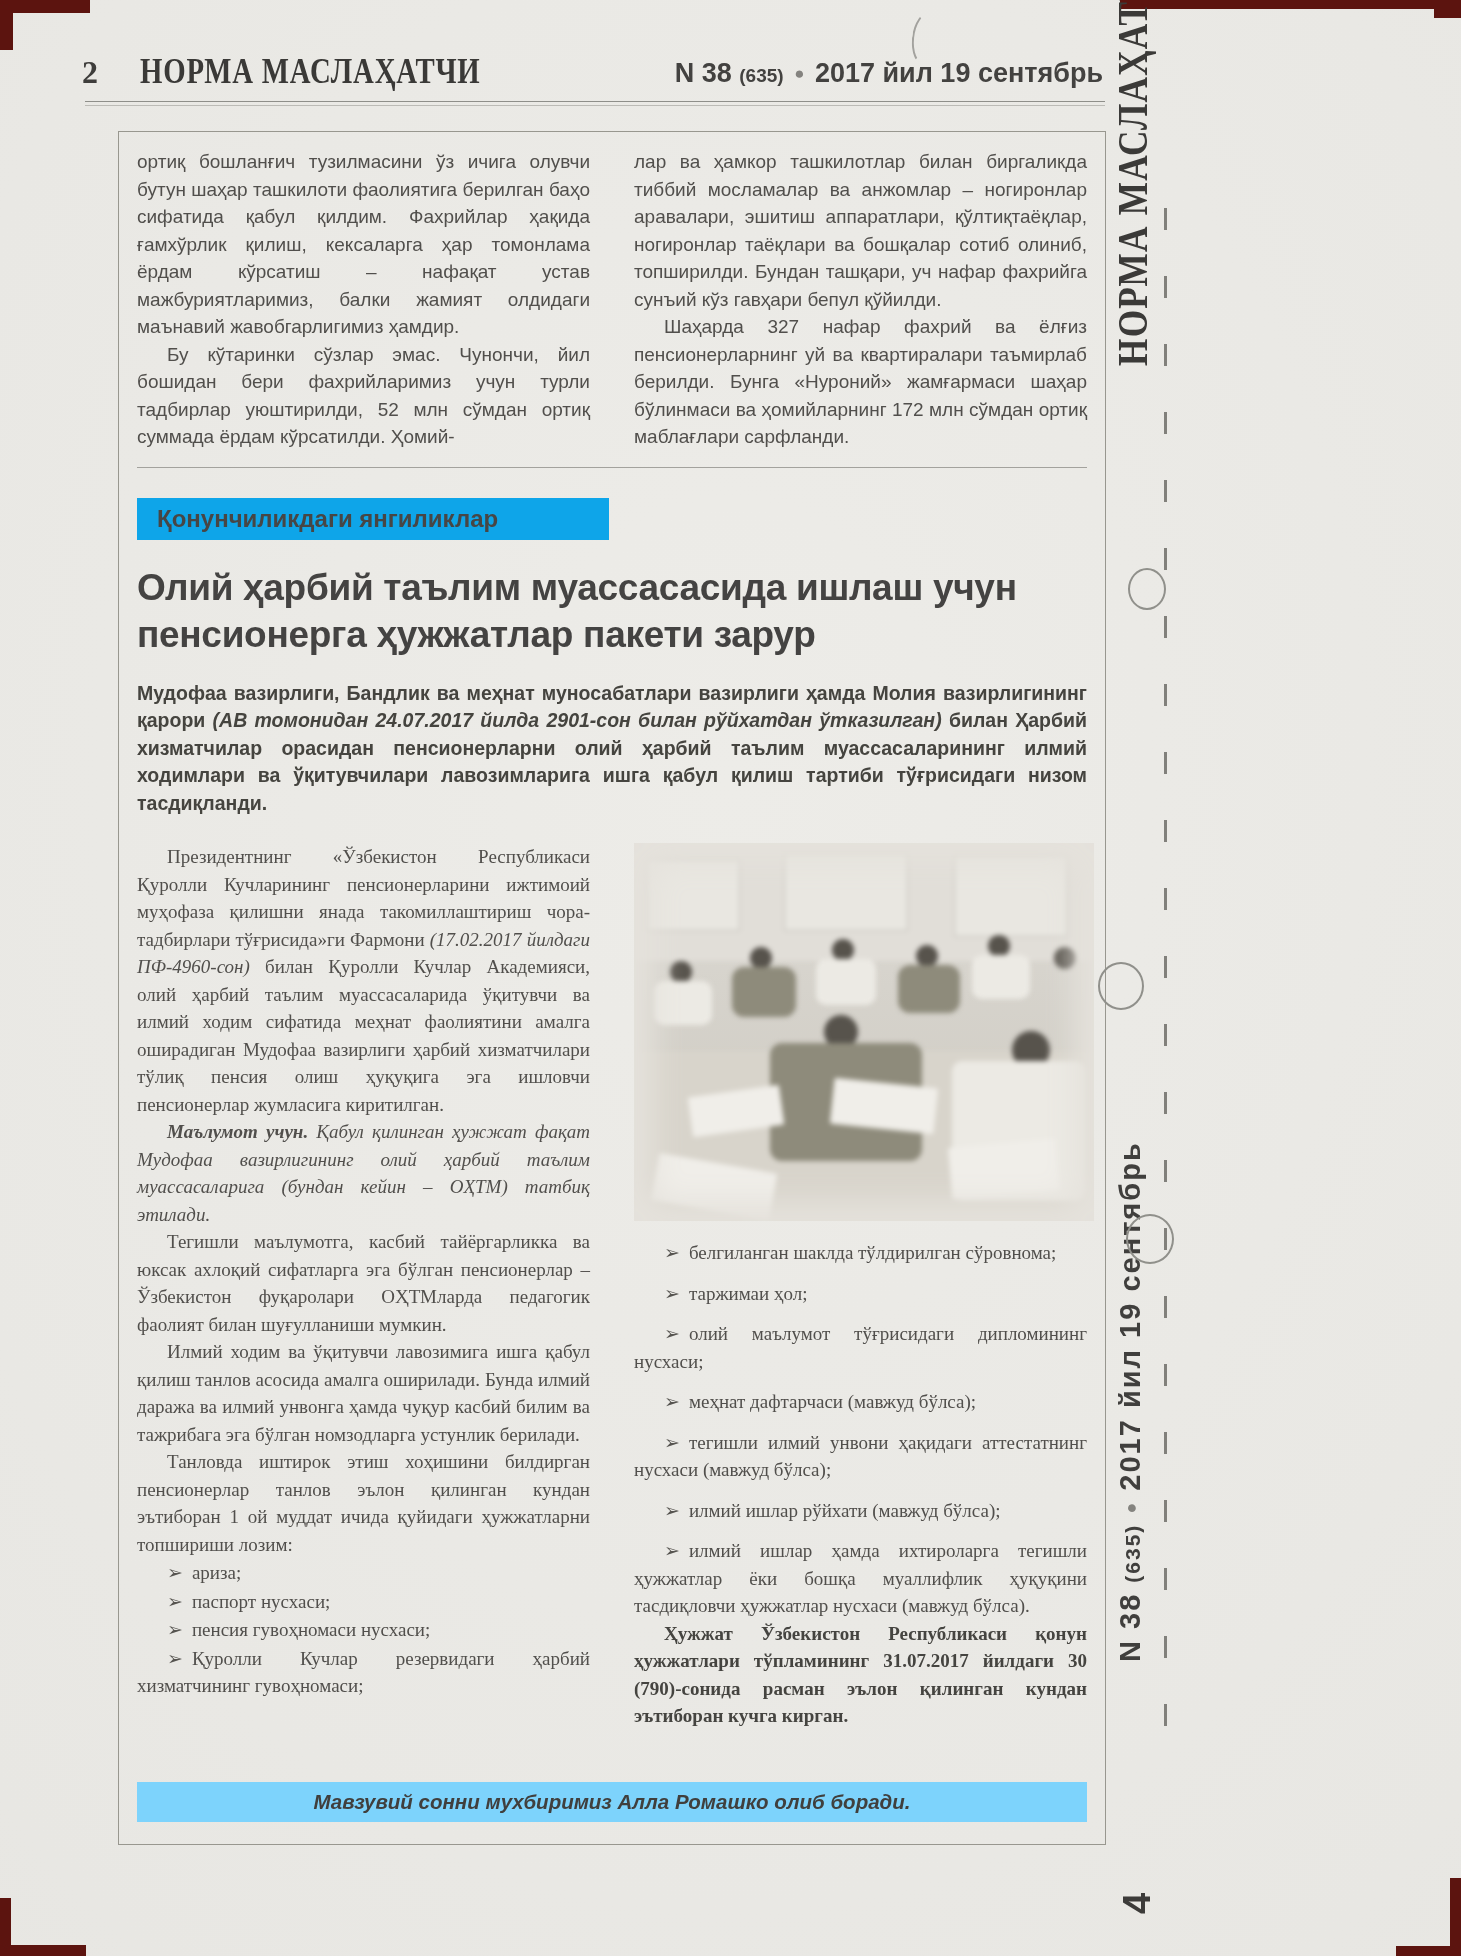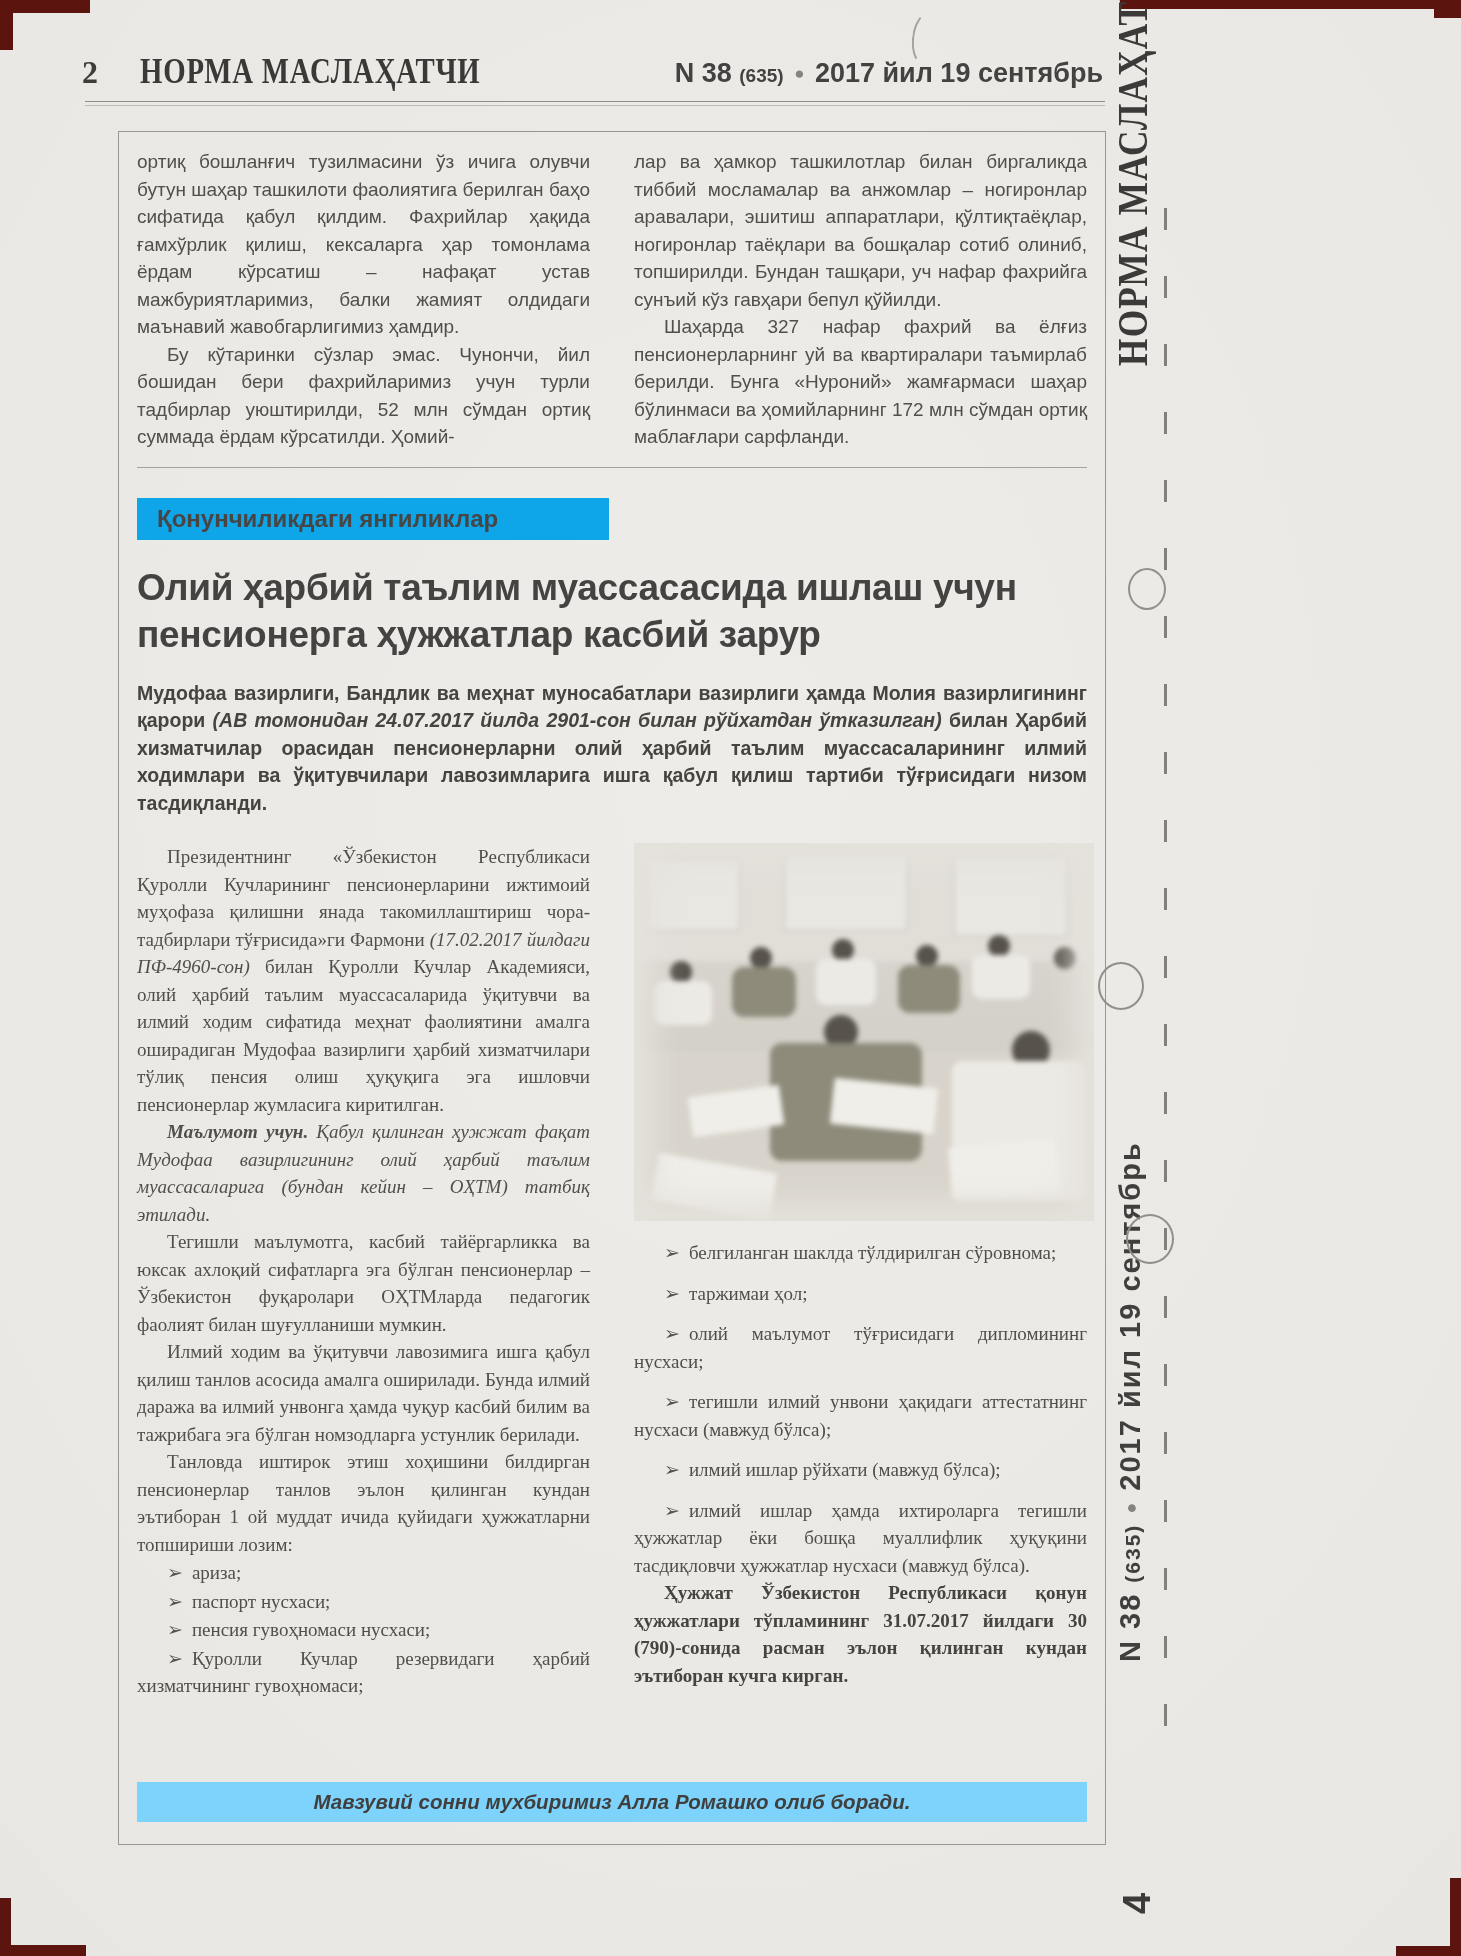--- a/index.html
+++ b/index.html
@@ -106,21 +106,21 @@
       <p class="indent">Шаҳарда 327 нафар фахрий ва ёлғиз пенсионерларнинг уй ва квартиралари таъмирлаб берилди. Бунга «Нуроний» жамғармаси шаҳар бўлинмаси ва ҳомийларнинг 172 млн сўмдан ортиқ маблағлари сарфланди.</p>
     </div>
   </div>
 
   <hr class="intro-divider">
 
   <div class="label-band">Қонунчиликдаги янгиликлар</div>
 
   <div class="headline">
     <div>Олий ҳарбий таълим муассасасида ишлаш учун</div>
-    <div>пенсионерга ҳужжатлар касбий зарур</div>
+    <div>пенсионерга ҳужжатлар пакети зарур</div>
   </div>
 
   <div class="lead"><span>Мудофаа вазирлиги, Бандлик ва меҳнат муносабатлари вазирлиги ҳамда Молия вазирлигининг қарори </span><span class="it">(АВ томонидан 24.07.2017 йилда 2901-сон билан рўйхатдан ўтказилган)</span><span> билан Ҳарбий хизматчилар орасидан пенсионерларни олий ҳарбий таълим муассасаларининг илмий ходимлари ва ўқитувчилари лавозимларига ишга қабул қилиш тартиби тўғрисидаги низом тасдиқланди.</span></div>
 
   <div class="cols bodytext main">
 
     <div class="col">
       <p class="indent"><span>Президентнинг «Ўзбекистон Республикаси Қуролли Кучларининг пенсионерларини ижтимоий муҳофаза қилишни янада такомиллаштириш чора-тадбирлари тўғрисида»ги Фармони </span><i>(17.02.2017 йилдаги ПФ-4960-сон)</i><span> билан Қуролли Кучлар Академияси, олий ҳарбий таълим муассасаларида ўқитувчи ва илмий ходим сифатида меҳнат фаолиятини амалга оширадиган Мудофаа вазирлиги ҳарбий хизматчилари тўлиқ пенсия олиш ҳуқуқига эга ишловчи пенсионерлар жумласига киритилган.</span></p>
 
       <p class="indent note"><span class="nl">Маълумот учун.</span><span> Қабул қилинган ҳужжат фақат Мудофаа вазирлигининг олий ҳарбий таълим муассасаларига (бундан кейин – ОҲТМ) татбиқ этилади.</span></p>
@@ -168,20 +168,21 @@
           <div class="ph paper" style="left:20px;top:320px;width:120px;height:48px;transform:rotate(10deg);"></div>
         </div>
         <div class="vign"></div>
       </div>
 
       <div class="blist-right">
 
       <div class="bullet-item"><span class="bmark">➢</span><span>белгиланган шаклда тўлдирилган сўровнома;</span></div>
           <div class="bullet-item"><span class="bmark">➢</span><span>таржимаи ҳол;</span></div>
           <div class="bullet-item"><span class="bmark">➢</span><span>олий маълумот тўғрисидаги дипломининг нусхаси;</span></div>
+          <div class="bullet-item"><span class="bmark">➢</span><span>меҳнат дафтарчаси (мавжуд бўлса);</span></div>
           <div class="bullet-item"><span class="bmark">➢</span><span>тегишли илмий унвони ҳақидаги аттестатнинг нусхаси (мавжуд бўлса);</span></div>
           <div class="bullet-item"><span class="bmark">➢</span><span>илмий ишлар рўйхати (мавжуд бўлса);</span></div>
           <div class="bullet-item"><span class="bmark">➢</span><span>илмий ишлар ҳамда ихтироларга тегишли ҳужжатлар ёки бошқа муаллифлик ҳуқуқини тасдиқловчи ҳужжатлар нусхаси (мавжуд бўлса).</span></div>
         </div>
 
       <p class="indent closing">Ҳужжат Ўзбекистон Республикаси қонун ҳужжатлари тўпламининг 31.07.2017 йилдаги 30 (790)-сонида расман эълон қилинган кундан эътиборан кучга кирган.</p>
     </div>
   </div>
 
   <div class="footer-band">Мавзувий сонни мухбиримиз Алла Ромашко олиб боради.</div>

